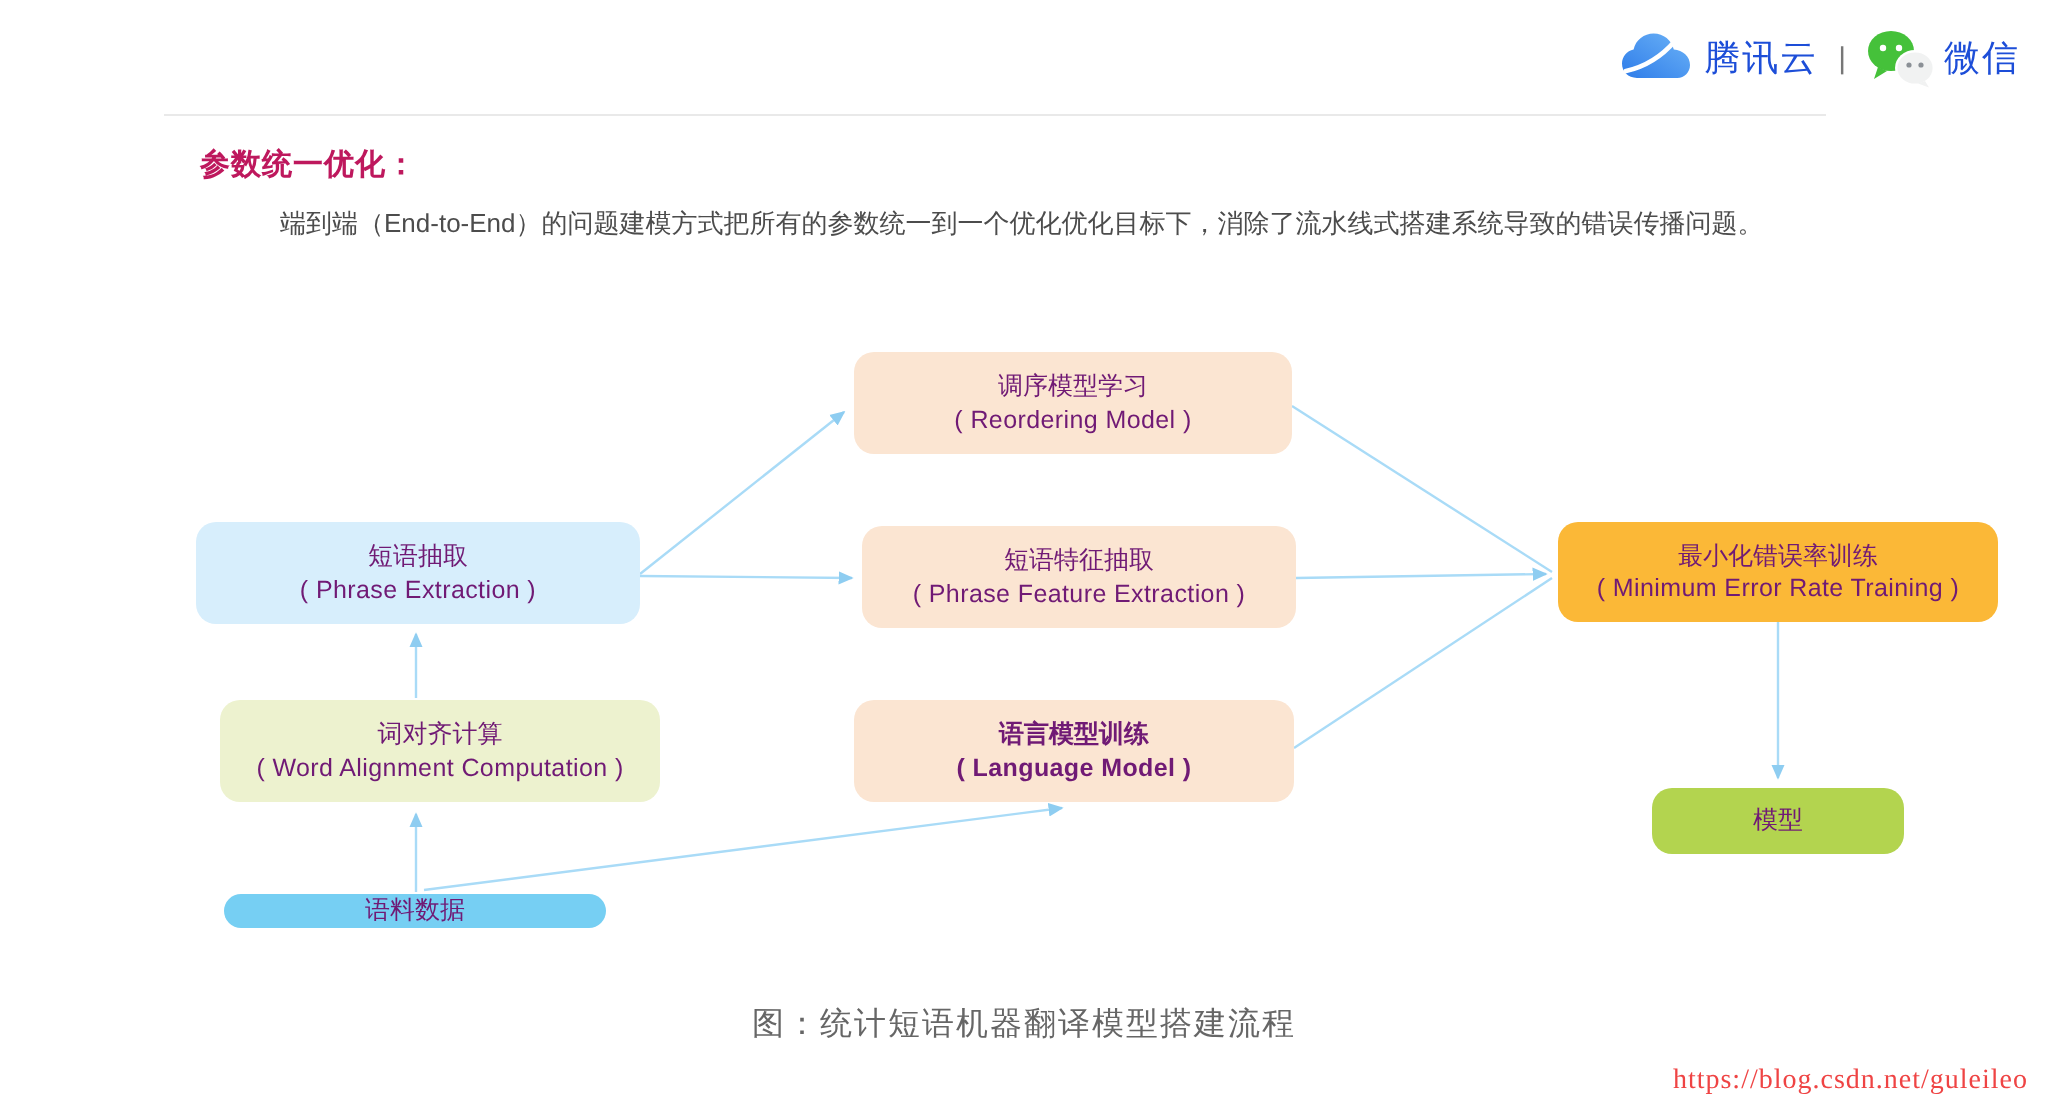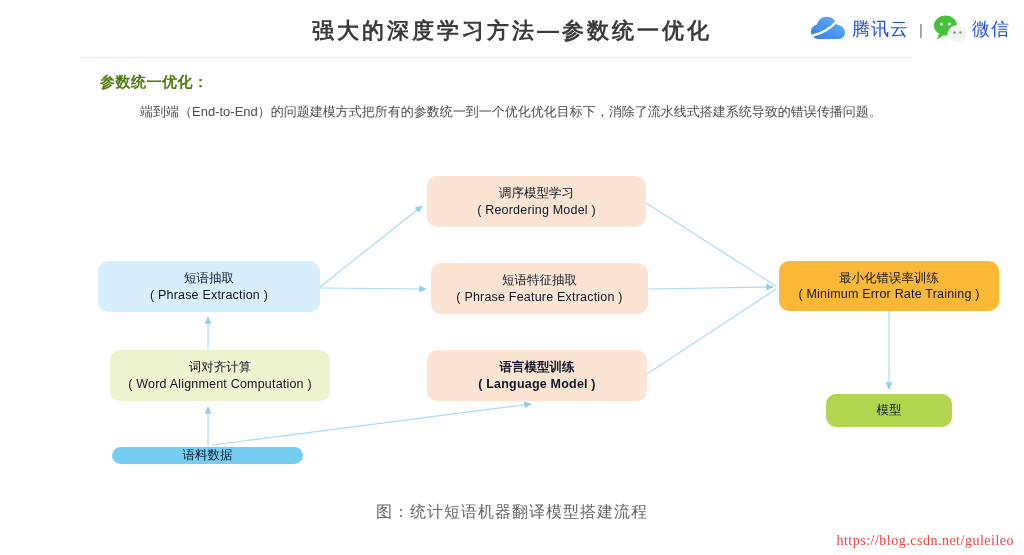--- a/index.html
+++ b/index.html
@@ -14,32 +14,32 @@
   }
   .brand{
     position:absolute;top:14px;right:14px;display:flex;align-items:center;gap:5px;
   }
   .brand .bname{font-size:18px;color:#1d4ed8;font-weight:500;letter-spacing:1px;}
   .brand .sep{font-size:15px;color:#777;margin:0 5px;font-weight:300;}
   .divider{position:absolute;top:57px;left:82px;width:831px;height:1px;background:#e9e9e9;}
   
   .sec-heading{
     position:absolute;top:73px;left:100px;margin:0;
-    font-size:15px;font-weight:bold;color:#4d7c0f;letter-spacing:.5px;
+    font-size:15px;font-weight:bold;color:#be185d;letter-spacing:.5px;
   }
   .sec-para{
     position:absolute;top:102px;left:140px;width:760px;margin:0;
     font-size:13px;color:#4c4c4c;line-height:19px;
   }
   
   .diagram-arrows{position:absolute;top:0;left:0;pointer-events:none;}
   .node{
     position:absolute;border-radius:10px;display:flex;flex-direction:column;
     justify-content:center;align-items:center;gap:4px;
-    font-size:12.5px;color:#0f172a;text-align:center;line-height:1;
+    font-size:12.5px;color:#701a75;text-align:center;line-height:1;
   }
   .node .en{letter-spacing:.2px;}
   .n-phrase   {left:98px;  top:261px; width:222px; height:51px;}
   .n-reorder  {left:427px; top:176px; width:219px; height:51px;}
   .n-feature  {left:431px; top:263px; width:217px; height:51px;}
   .n-lang     {left:427px; top:350px; width:220px; height:51px;}
   .n-align    {left:97px;  top:350px; width:220px; height:51px;margin-left:13px;}
   .n-corpus   {left:112px; top:447px; width:191px; height:17px;}
   .n-mert     {left:779px; top:261px; width:220px; height:50px;}
   .n-model    {left:826px; top:394px; width:126px; height:33px;}
@@ -51,21 +51,20 @@
     position:absolute;right:10px;bottom:6px;
     font-family:Liberation Serif, serif;
     font-size:14px;letter-spacing:.5px;color:#ef4444;
   }
 </style>
 </head>
 <body>
 
 <div class="page">
 
-  <h1 class="title">强大的深度学习方法—参数统一优化</h1>
 
   <div class="brand">
     <svg width="38" height="30" viewBox="0 0 38 30">
       <defs>
         <linearGradient id="tcg" x1="0" y1="1" x2="1" y2="0">
           <stop offset="0" stop-color="#2e7ce9"></stop>
             <stop offset="1" stop-color="#6cb3f7"></stop>
         </linearGradient>
       </defs>
       <path d="M9.5 25 C5 25 2 21.8 2 17.8 C2 14.2 4.4 11.4 7.8 10.7 C8.9 6 13 2.8 17.8 2.8 C22.8 2.8 26.9 6.2 27.9 10.8 C32.4 11 36 14.4 36 18.5 C36 22.1 33.2 25 29.7 25 Z" fill="url(#tcg)"></path>

